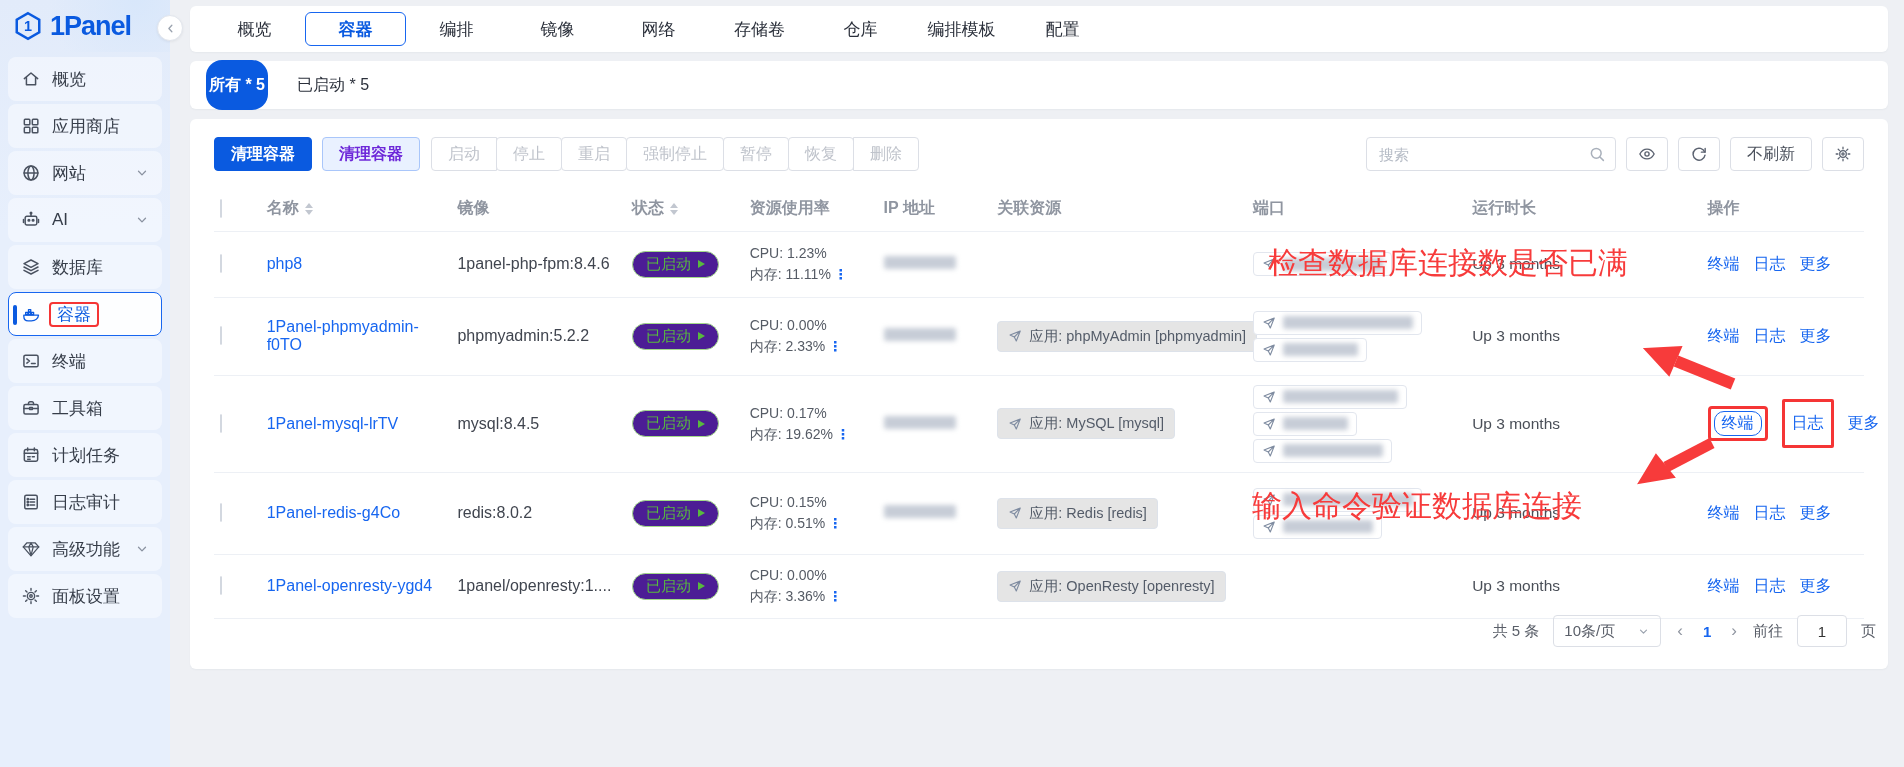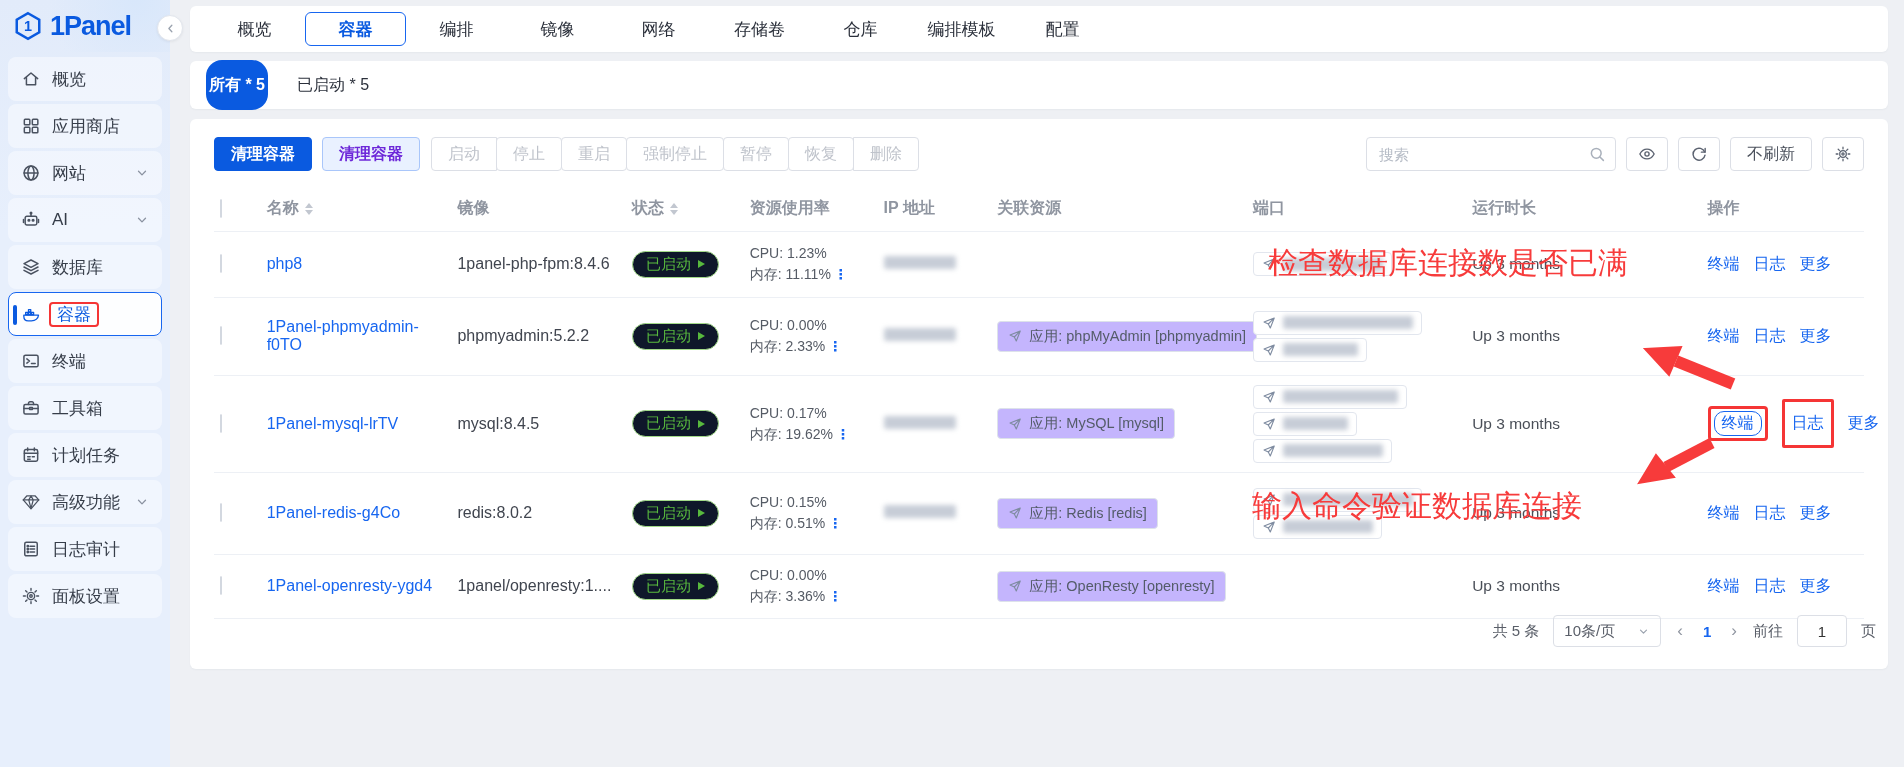--- a/index.html
+++ b/index.html
@@ -87,28 +87,28 @@
     border-bottom:1px solid #edf0f5; padding:0 6px; }
   .grid td { border-bottom:1px solid #edf0f5; padding:9px 6px; vertical-align:middle; font-size:16px; color:#40454f; }
   .th-inner { display:flex; align-items:center; gap:6px; }
   .sort-caret { display:flex; flex-direction:column; gap:2px; }
   .sort-caret i { width:0; height:0; border-left:4.5px solid transparent; border-right:4.5px solid transparent; }
   .sort-caret .up { border-bottom:5px solid #c2c7d0; }
   .sort-caret .dn { border-top:5px solid #c2c7d0; }
   .cb { width:17px; height:17px; border:1px solid #d3d8e0; border-radius:3px; background:#fff; cursor:pointer; }
   .name-link { color:#1766f0; cursor:pointer; }
   .status-pill { display:inline-flex; align-items:center; gap:7px; height:27px; padding:0 13px;
-    border:1px solid #a3da89; border-radius:14px; color:#58b93e; font-size:15px; background:#0f172a; cursor:pointer; }
+    border:1px solid #a3da89; border-radius:14px; color:#58b93e; font-size:15px; background:#4c1d95; cursor:pointer; }
   .status-pill i { width:0; height:0; border-left:7px solid #58b93e; border-top:4.5px solid transparent;
     border-bottom:4.5px solid transparent; }
   .res-line { font-size:14px; color:#555b65; line-height:21px; white-space:nowrap; }
   .dots-v { color:#1766f0; font-weight:700; margin-left:3px; cursor:pointer; }
   .blurbar { display:inline-block; height:13px; border-radius:2px; background:#c7cdd7; filter:blur(2.5px); }
   .app-tag { display:inline-flex; align-items:center; gap:7px; border:1px solid #dde2ea; border-radius:4px;
-    padding:5px 10px; font-size:14.5px; color:#545c69; background:#c4b5fd; white-space:nowrap; cursor:pointer; }
+    padding:5px 10px; font-size:14.5px; color:#545c69; background:#e5e5e5; white-space:nowrap; cursor:pointer; }
   .app-tag svg, .port-pill svg { width:14px; height:14px; color:#7e8ba0; flex:none; }
   .ports-stack { display:flex; flex-direction:column; gap:3px; align-items:flex-start; }
   .port-pill { display:inline-flex; align-items:center; gap:7px; border:1px solid #e2e6ee; border-radius:4px;
     padding:4px 8px; background:#fff; cursor:pointer; }
   .uptime { font-size:15.5px; color:#4a4f58; }
   .actions { display:flex; align-items:center; gap:14px; font-size:16px; }
   .actions a { color:#1766f0; text-decoration:none; cursor:pointer; white-space:nowrap; }
   .redbox-a { border:3px solid #f53535; border-radius:4px; padding:2px 3px; display:inline-flex; }
   .focus-ring { border:1px solid #1766f0; border-radius:10px; padding:1px 7px; display:inline-flex; }
   .redbox-b { border:3px solid #f53535; border-radius:2px; padding:11px 7px; display:inline-flex; }
@@ -241,43 +241,43 @@
           <svg viewBox="0 0 24 24" fill="none" stroke="currentColor" stroke-width="1.8" stroke-linecap="round" stroke-linejoin="round" width="100%" height="100%">
             <rect x="4" y="5.5" width="16" height="14" rx="2"></rect>
             <path d="M8 3.5 V7 M16 3.5 V7 M4 10 H20"></path>
             <path d="M8 14 h3 M13.5 14 h2.5 M8 17 h3"></path>
           </svg>
         </span>
         <span class="side-label">计划任务</span>
       </div>
       <div class="side-item">
         <span class="side-icon">
-          <svg viewBox="0 0 24 24" fill="none" stroke="currentColor" stroke-width="1.5" stroke-linecap="round" stroke-linejoin="round" width="100%" height="100%">
-            <path d="M7.2 4.5 H16.8 L21.3 9.5 L12 20.3 L2.7 9.5 Z"></path>
-            <path d="M2.7 9.5 H21.3 M9.3 9.5 L12 19.6 L14.7 9.5 L12 4.8 L9.3 9.5"></path>
-          </svg>
-        </span>
-        <span class="side-label">高级功能</span>
-        <span class="side-chevron">
-          <svg viewBox="0 0 24 24" fill="none" stroke="currentColor" stroke-width="2.2" stroke-linecap="round" stroke-linejoin="round" width="100%" height="100%">
-            <path d="M6 9 L12 15.2 L18 9"></path>
-          </svg>
-        </span>
-      </div>
-      <div class="side-item">
-        <span class="side-icon">
           <svg viewBox="0 0 24 24" fill="none" stroke="currentColor" stroke-width="1.8" stroke-linecap="round" stroke-linejoin="round" width="100%" height="100%">
             <rect x="4.5" y="3.8" width="15" height="16.4" rx="2"></rect>
             <circle cx="8.2" cy="8.6" r="0.8" fill="currentColor"></circle>
             <circle cx="8.2" cy="12.1" r="0.8" fill="currentColor"></circle>
             <circle cx="8.2" cy="15.6" r="0.8" fill="currentColor"></circle>
             <path d="M10.8 8.6 H16.3 M10.8 12.1 H16.3 M10.8 15.6 H16.3"></path>
           </svg>
         </span>
         <span class="side-label">日志审计</span>
+      </div>
+      <div class="side-item">
+        <span class="side-icon">
+          <svg viewBox="0 0 24 24" fill="none" stroke="currentColor" stroke-width="1.5" stroke-linecap="round" stroke-linejoin="round" width="100%" height="100%">
+            <path d="M7.2 4.5 H16.8 L21.3 9.5 L12 20.3 L2.7 9.5 Z"></path>
+            <path d="M2.7 9.5 H21.3 M9.3 9.5 L12 19.6 L14.7 9.5 L12 4.8 L9.3 9.5"></path>
+          </svg>
+        </span>
+        <span class="side-label">高级功能</span>
+        <span class="side-chevron">
+          <svg viewBox="0 0 24 24" fill="none" stroke="currentColor" stroke-width="2.2" stroke-linecap="round" stroke-linejoin="round" width="100%" height="100%">
+            <path d="M6 9 L12 15.2 L18 9"></path>
+          </svg>
+        </span>
       </div>
       <div class="side-item">
         <span class="side-icon">
           <svg viewBox="0 0 24 24" fill="none" stroke="currentColor" stroke-width="1.7" stroke-linecap="round" stroke-linejoin="round" width="100%" height="100%">
             <circle cx="12" cy="12" r="4.4"></circle>
             <circle cx="12" cy="12" r="1.5"></circle>
             <path d="M12 2.9 V5.2 M12 18.8 V21.1 M2.9 12 H5.2 M18.8 12 H21.1 M5.6 5.6 L7.2 7.2 M16.8 16.8 L18.4 18.4 M18.4 5.6 L16.8 7.2 M7.2 16.8 L5.6 18.4"></path>
           </svg>
         </span>
         <span class="side-label">面板设置</span>

